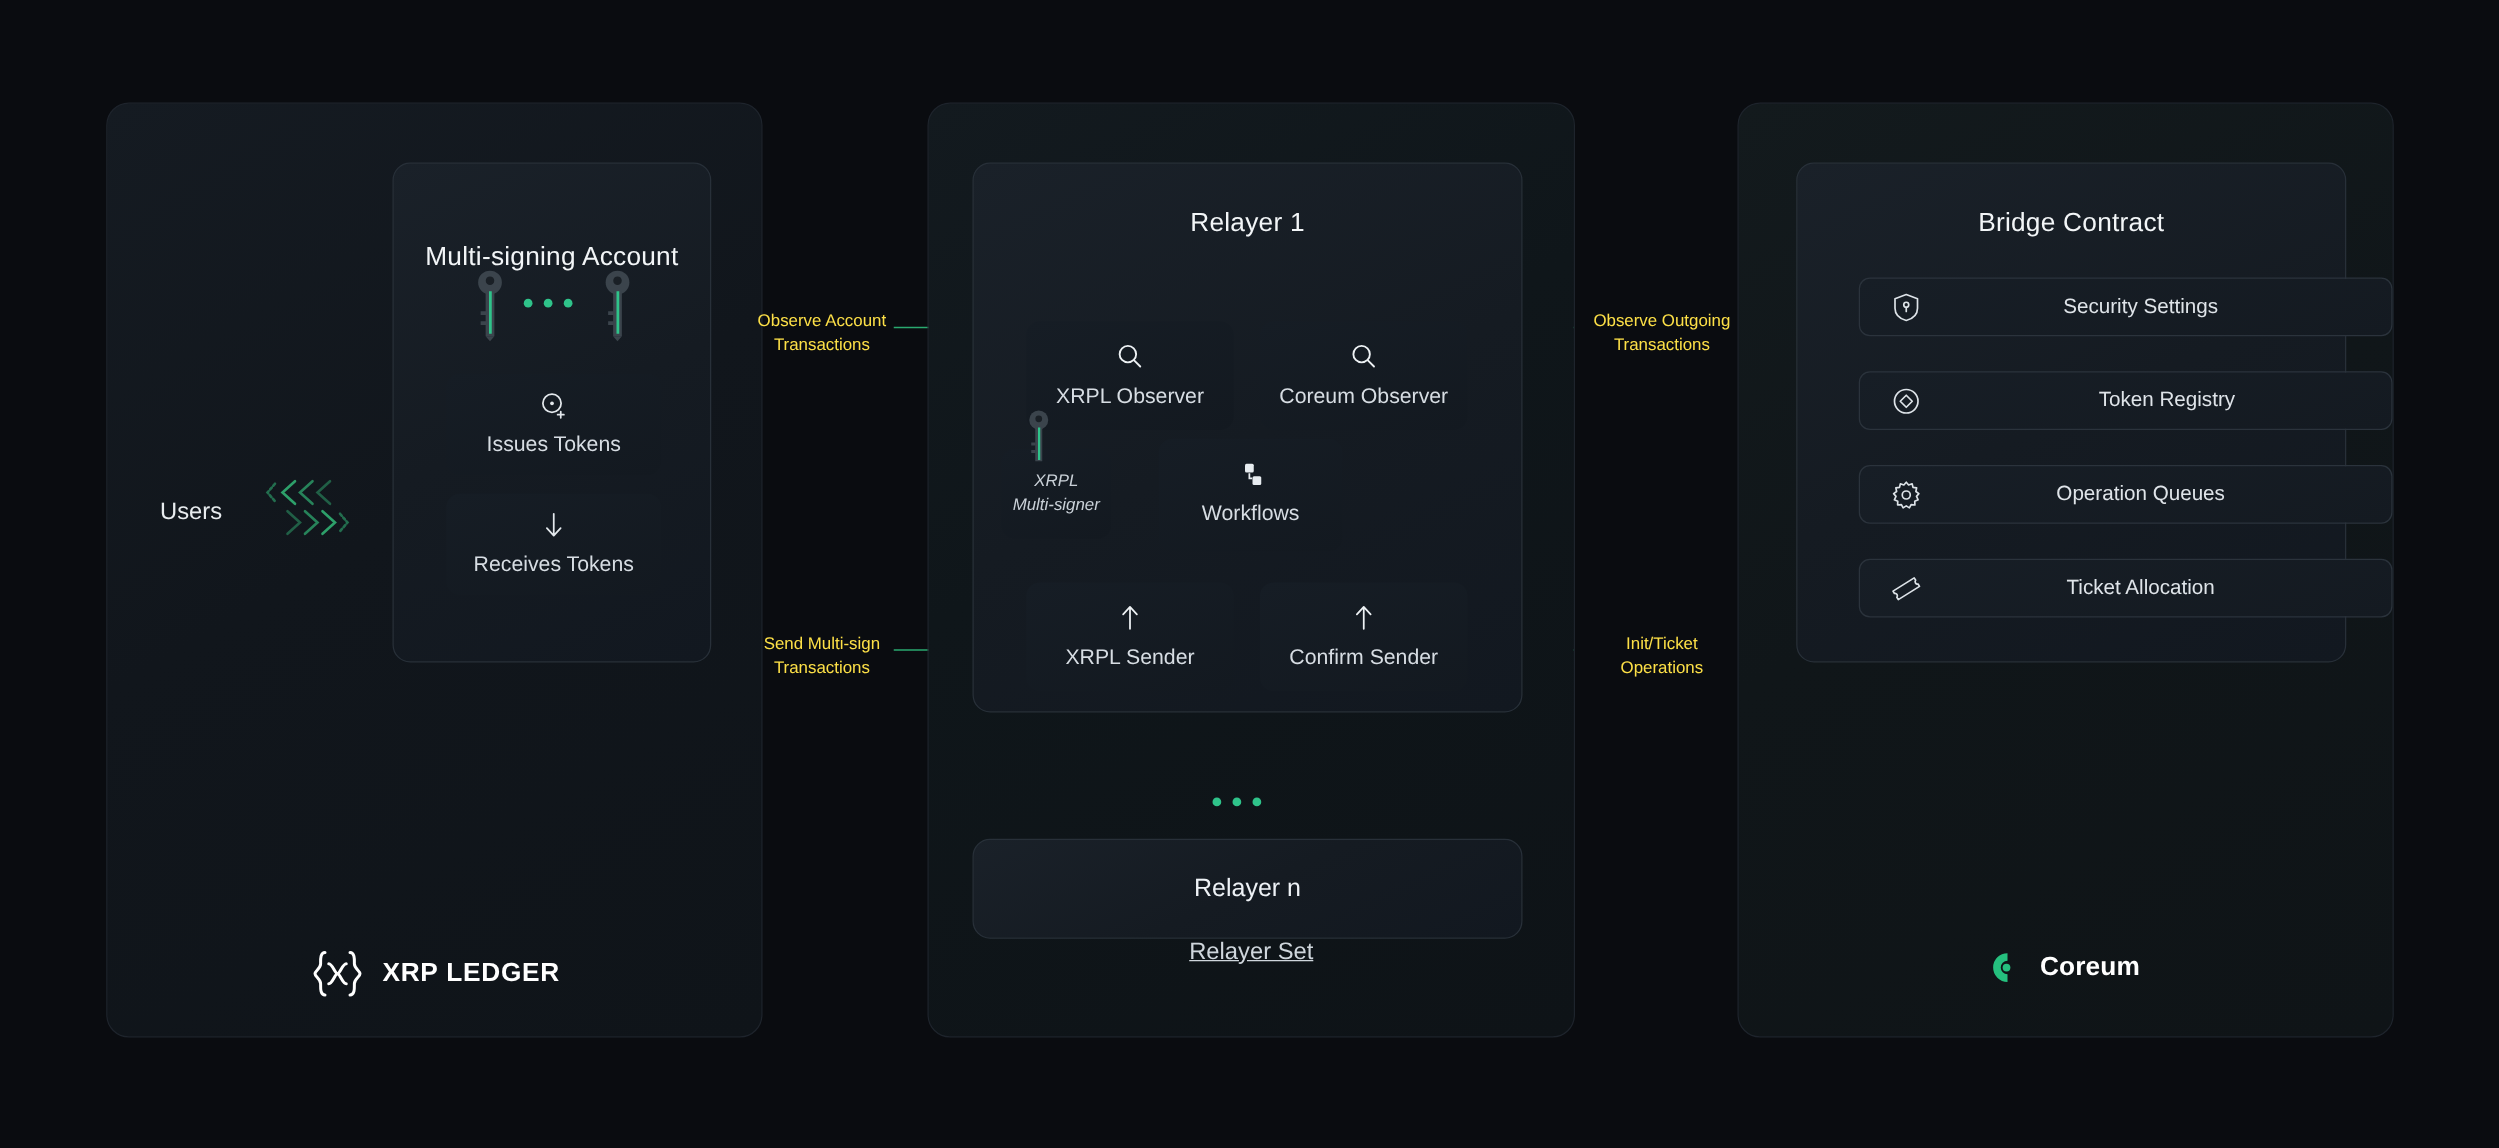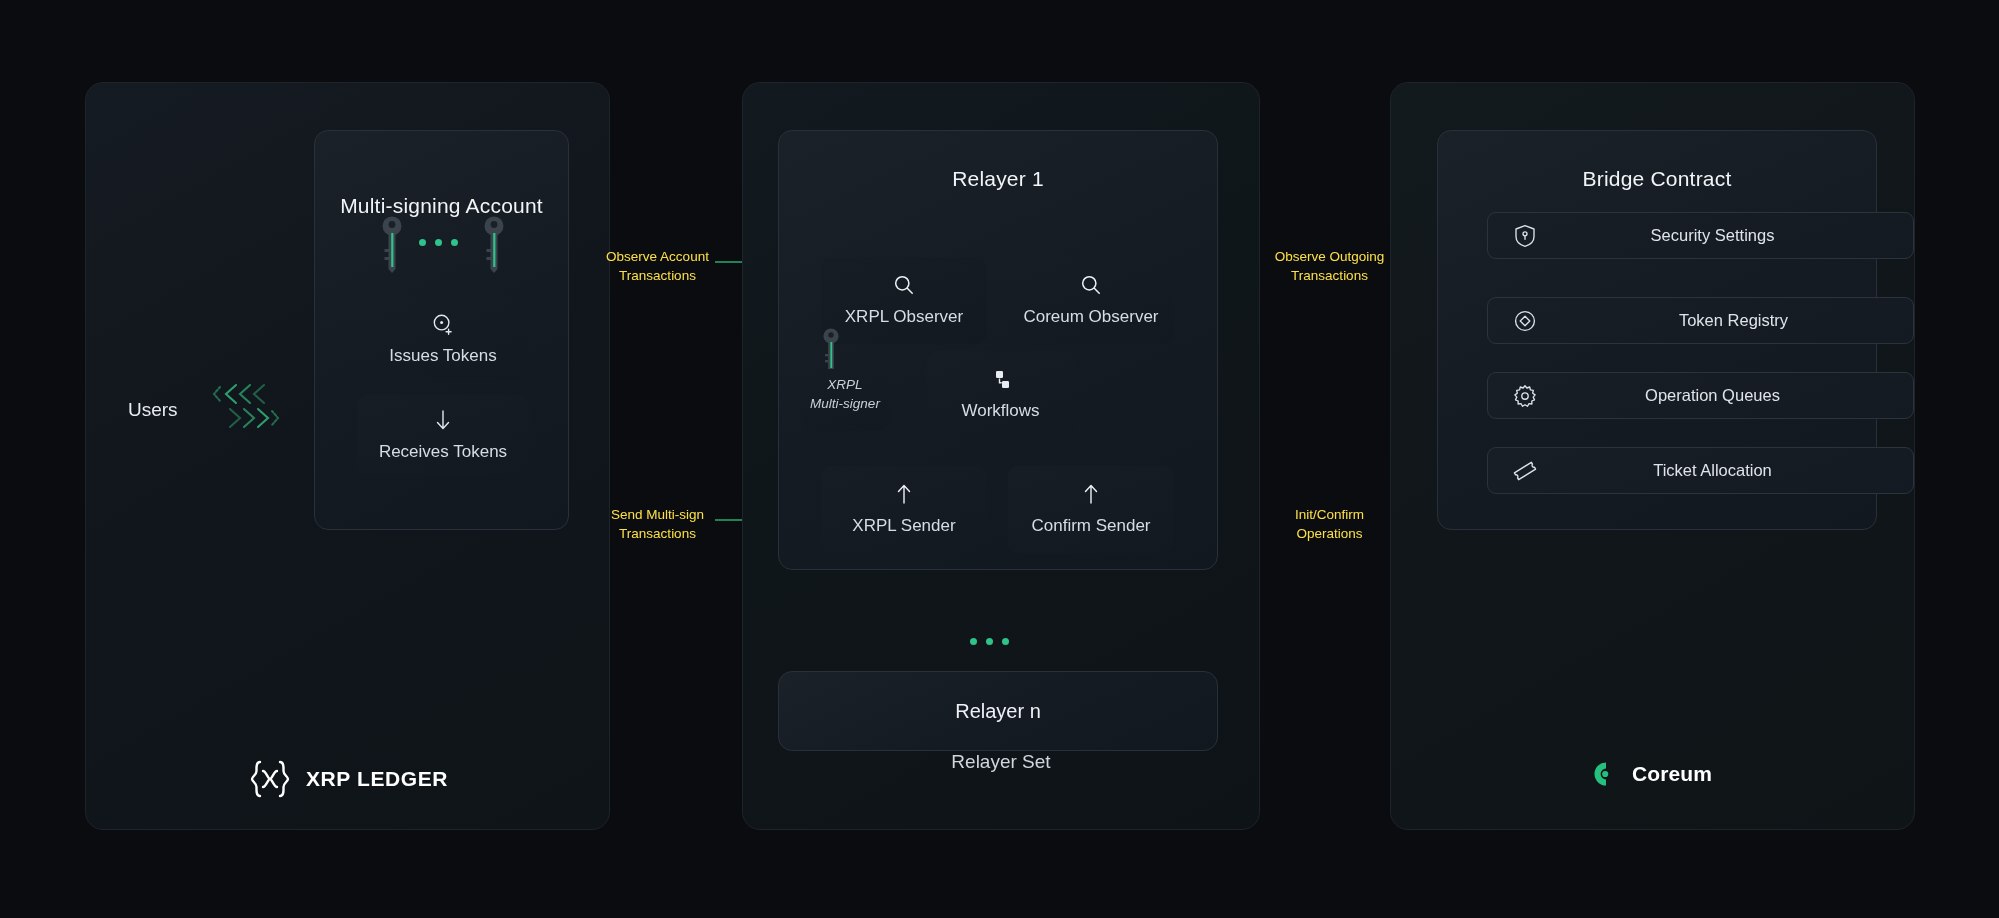--- a/index.html
+++ b/index.html
@@ -128,20 +128,21 @@
     white-space: nowrap;
   }
 
   
   .footer-caption {
     position: absolute;
     color: #cfd6dc;
     font-size: 19px;
     text-align: center;
     width: 100%;
+    text-decoration: underline;
   }
   .logo-row {
     position: absolute;
     display: flex;
     align-items: center;
     gap: 13px;
     width: 100%;
     justify-content: center;
   }
   .logo-text {
@@ -372,21 +373,21 @@
 
     <div class="footer-caption" style="top:668px;">Relayer Set</div>
   </div>
 
   <div class="panel right">
 
     <div class="card" style="left:46px; top:47px; width:440px; height:400px;">
 
       <div class="card-title" style="top:36px;">Bridge Contract</div>
 
-      <div class="brow" style="top:81px;">
+      <div class="brow" style="top:91px;">
         <span class="bicon">
           <svg width="22" height="24" viewBox="0 0 22 24" fill="none" stroke="#dde3e8" stroke-width="1.35" stroke-linejoin="round">
             <path d="M11,1.6 L20,5 v7.5 C20,17.6 15.8,21 11,22.4 C6.2,21 2,17.6 2,12.5 V5 Z"></path>
             <circle cx="11" cy="9.8" r="2"></circle>
             <path d="M11,11.8 v3.4" stroke-linecap="round"></path>
           </svg>
         </span>
         <span class="blabel">Security Settings</span>
       </div>
 
@@ -442,17 +443,17 @@
     <div>Send Multi-sign</div>
     <div>Transactions</div>
   </div>
 
   <div class="conn-label" style="left:1260px; top:248px; width:139px;">
     <div>Observe Outgoing</div>
     <div>Transactions</div>
   </div>
 
   <div class="conn-label" style="left:1260px; top:506px; width:139px;">
-    <div>Init/Confirm</div>
+    <div>Init/Ticket</div>
     <div>Operations</div>
   </div>
 
 </div>
 
 </body></html>

